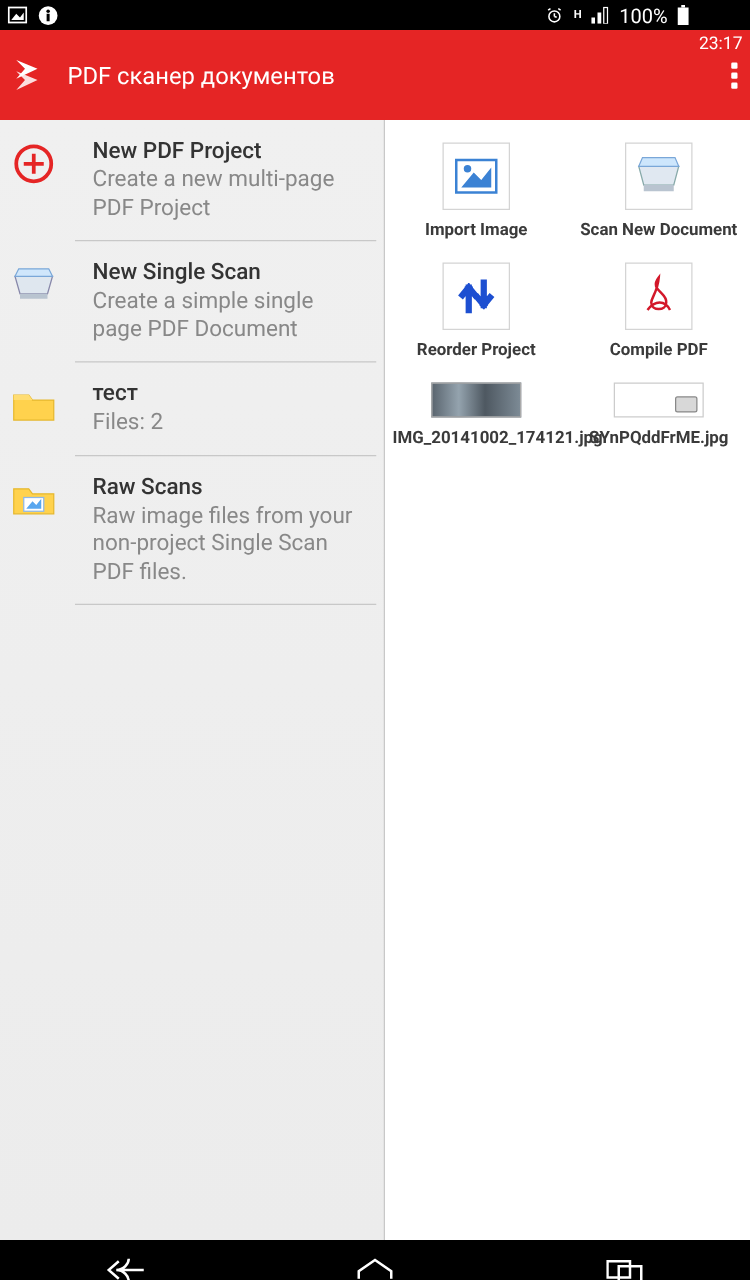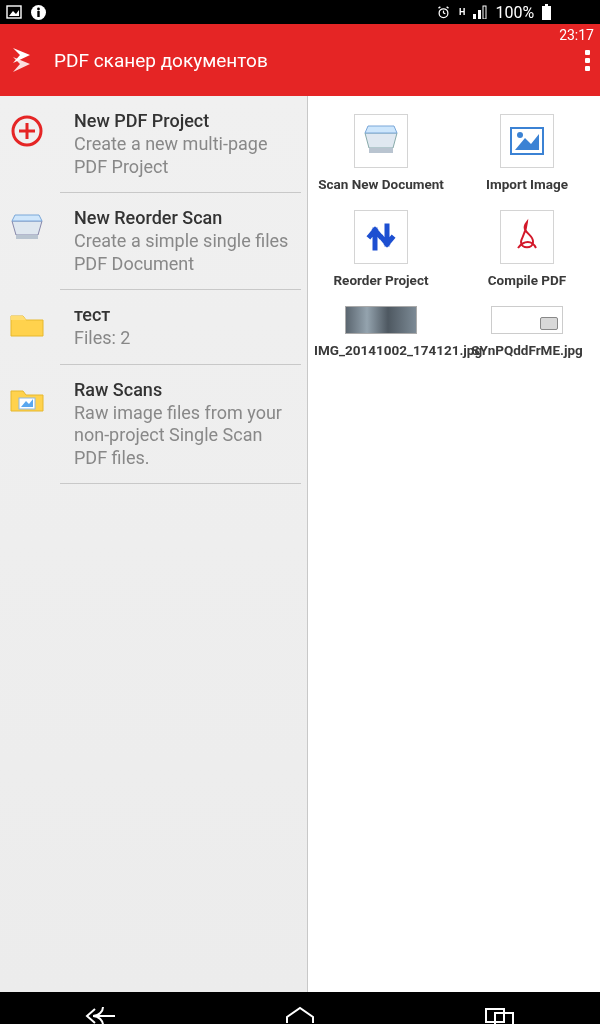--- a/index.html
+++ b/index.html
@@ -151,22 +151,22 @@
 
     <div class="li">
       <span class="icon-slot">
         <svg width="38" height="30" viewBox="0 0 38 30">
           <polygon points="4,8 34,8 30,22 8,22" fill="#dfe7ef" stroke="#88a" stroke-width="1"></polygon>
           <polygon points="7,2 31,2 34,8 4,8" fill="#cfe6fb" stroke="#7aa7d8"></polygon>
           <rect x="8" y="22" width="22" height="4" fill="#b9c4d0"></rect>
         </svg>
       </span>
       <div class="txt">
-        <div class="title">New Reorder Scan</div>
-        <div class="sub">Create a simple single files PDF Document</div>
+        <div class="title">New Single Scan</div>
+        <div class="sub">Create a simple single page PDF Document</div>
       </div>
     </div>
 
     <div class="li">
       <span class="icon-slot">
         <svg width="36" height="30" viewBox="0 0 36 30">
           <path d="M2 6h12l3 4h17v16H2z" fill="#ffd24d" stroke="#e6b82e"></path>
           <path d="M2 6h12l3 4H2z" fill="#ffdd73"></path>
         </svg>
       </span>
@@ -190,38 +190,38 @@
       </div>
     </div>
 
   </div>
 
   <div class="right-pane">
     <div class="grid">
 
       <div class="cell">
         <div class="thumb">
+          <svg width="40" height="34" viewBox="0 0 40 34">
+            <rect x="4" y="4" width="32" height="26" fill="none" stroke="#3b82d4" stroke-width="2"></rect>
+            <polygon points="8,26 18,14 24,20 32,10 32,26" fill="#3b82d4"></polygon>
+            <circle cx="13" cy="11" r="3" fill="#3b82d4"></circle>
+          </svg>
+        </div>
+        <div class="label">Import Image</div>
+      </div>
+
+      <div class="cell">
+        <div class="thumb">
           <svg width="42" height="34" viewBox="0 0 42 34">
             <polygon points="5,9 37,9 33,24 9,24" fill="#e0e8f1" stroke="#8aa"></polygon>
             <polygon points="8,2 34,2 37,9 5,9" fill="#cde6fc" stroke="#7aa7d8"></polygon>
             <rect x="9" y="24" width="24" height="5" fill="#b9c4d0"></rect>
           </svg>
         </div>
         <div class="label">Scan New Document</div>
-      </div>
-
-      <div class="cell">
-        <div class="thumb">
-          <svg width="40" height="34" viewBox="0 0 40 34">
-            <rect x="4" y="4" width="32" height="26" fill="none" stroke="#3b82d4" stroke-width="2"></rect>
-            <polygon points="8,26 18,14 24,20 32,10 32,26" fill="#3b82d4"></polygon>
-            <circle cx="13" cy="11" r="3" fill="#3b82d4"></circle>
-          </svg>
-        </div>
-        <div class="label">Import Image</div>
       </div>
 
       <div class="cell">
         <div class="thumb">
           <svg width="34" height="34" viewBox="0 0 34 34">
             <path d="M11 28 V10 M11 10 l-5 6 M11 10 l5 6" stroke="#1d4fd1" stroke-width="5" fill="none" stroke-linecap="square"></path>
             <path d="M23 6  V24 M23 24 l-5 -6 M23 24 l5 -6" stroke="#1d4fd1" stroke-width="5" fill="none" stroke-linecap="square"></path>
           </svg>
         </div>
         <div class="label">Reorder Project</div>

